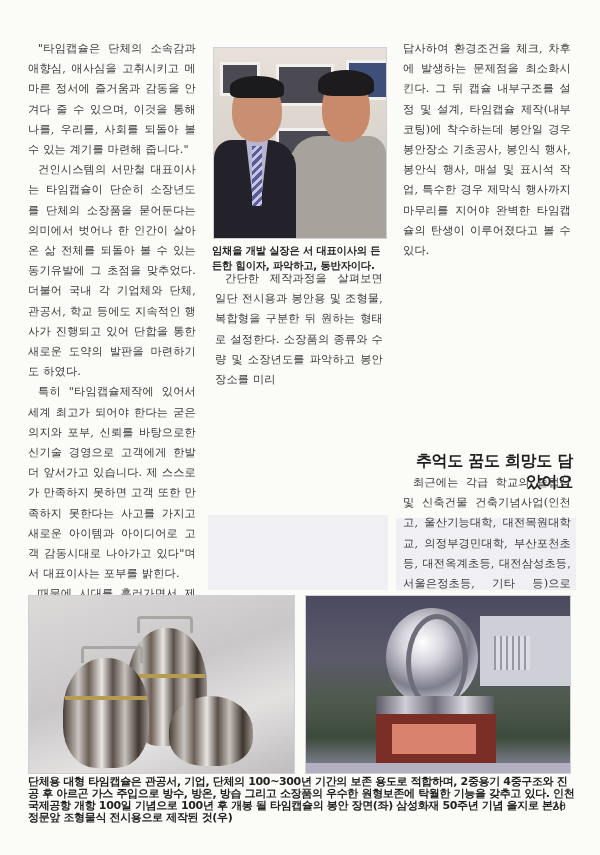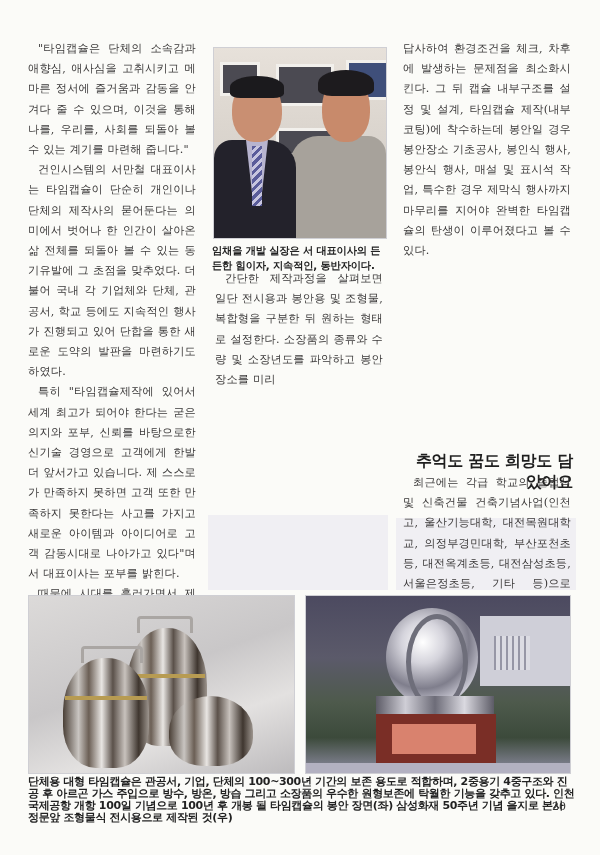--- a/index.html
+++ b/index.html
@@ -154,40 +154,40 @@
 </head>
 <body>
 
 <div>
 
   <div class="ghost" style="left:396px;top:518px;width:180px;height:72px;"></div>
   <div class="ghost" style="left:208px;top:515px;width:180px;height:75px;"></div>
 
   <div class="col" id="col1">
     <p class="ind">"타임캡슐은 단체의 소속감과 애향심, 애사심을 고취시키고 메마른 정서에 즐거움과 감동을 안겨다 줄 수 있으며, 이것을 통해 나를, 우리를, 사회를 되돌아 볼 수 있는 계기를 마련해 줍니다."</p>
-    <p class="ind">건인시스템의 서만철 대표이사는 타임캡슐이 단순히 개인이나 단체의 제작사의 묻어둔다는 의미에서 벗어나 한 인간이 살아온 삶 전체를 되돌아 볼 수 있는 동기유발에 그 초점을 맞추었다. 더불어 국내 각 기업체와 단체, 관공서, 학교 등에도 지속적인 행사가 진행되고 있어 단합을 통한 새로운 도약의 발판을 마련하기도 하였다.</p>
+    <p class="ind">건인시스템의 서만철 대표이사는 타임캡슐이 단순히 소장년도를 단체의 소장품을 묻어둔다는 의미에서 벗어나 한 인간이 살아온 삶 전체를 되돌아 볼 수 있는 동기유발에 그 초점을 맞추었다. 더불어 국내 각 기업체와 단체, 관공서, 학교 등에도 지속적인 행사가 진행되고 있어 단합을 통한 새로운 도약의 발판을 마련하기도 하였다.</p>
     <p class="ind">특히 "타임캡슐제작에 있어서 세계 최고가 되어야 한다는 굳은 의지와 포부, 신뢰를 바탕으로한 신기술 경영으로 고객에게 한발 더 앞서가고 있습니다. 제 스스로가 만족하지 못하면 고객 또한 만족하지 못한다는 사고를 가지고 새로운 아이템과 아이디어로 고객 감동시대로 나아가고 있다"며 서 대표이사는 포부를 밝힌다.</p>
     <p class="ind">때문에 시대를 흘러가면서 제작사의 개성을 살려 각기 다른 특성과 모양을 하고 있는 타임캡슐이지만 보존성을 최대한 높이기 위하여 소장품의 봉인 방법을 달리하고 있는 것이 이</p>
   </div>
 
   <div class="photo" id="photo-portrait">
     <div class="frame" style="left:6px;top:14px;width:34px;height:28px;"></div>
     <div class="frame" style="left:62px;top:16px;width:52px;height:36px;"></div>
     <div class="frame" style="left:132px;top:12px;width:40px;height:34px;background:#3f4f7a;"></div>
     <div class="frame" style="left:62px;top:80px;width:52px;height:22px;"></div>
     <div class="man2-body"></div>
     <div class="man2-head"></div>
     <div class="man2-hair"></div>
     <div class="man1-body"></div>
     <div class="man1-shirt"></div>
     <div class="man1-tie"></div>
     <div class="man1-head"></div>
     <div class="man1-hair"></div>
   </div>
-  <div class="cap-bold" id="cap-portrait">임채을 개발 실장은 서 대표이사의 든든한 힘이자, 지속적인, 동반자이다.</div>
+  <div class="cap-bold" id="cap-portrait">임채을 개발 실장은 서 대표이사의 든든한 힘이자, 파악하고, 동반자이다.</div>
 
   <div class="col" id="col2">
     <p class="ind">간단한 제작과정을 살펴보면 일단 전시용과 봉안용 및 조형물, 복합형을 구분한 뒤 원하는 형태로 설정한다. 소장품의 종류와 수량 및 소장년도를 파악하고 봉안장소를 미리</p>
   </div>
 
   <div class="col" id="col3">
     <p>답사하여 환경조건을 체크, 차후에 발생하는 문제점을 최소화시킨다. 그 뒤 캡슐 내부구조를 설정 및 설계, 타임캡슐 제작(내부코팅)에 착수하는데 봉안일 경우 봉안장소 기초공사, 봉인식 행사, 봉안식 행사, 매설 및 표시석 작업, 특수한 경우 제막식 행사까지 마무리를 지어야 완벽한 타임캡슐의 탄생이 이루어졌다고 볼 수 있다.</p>
   </div>
 
   <div id="subhead">추억도 꿈도 희망도 담았어요</div>

